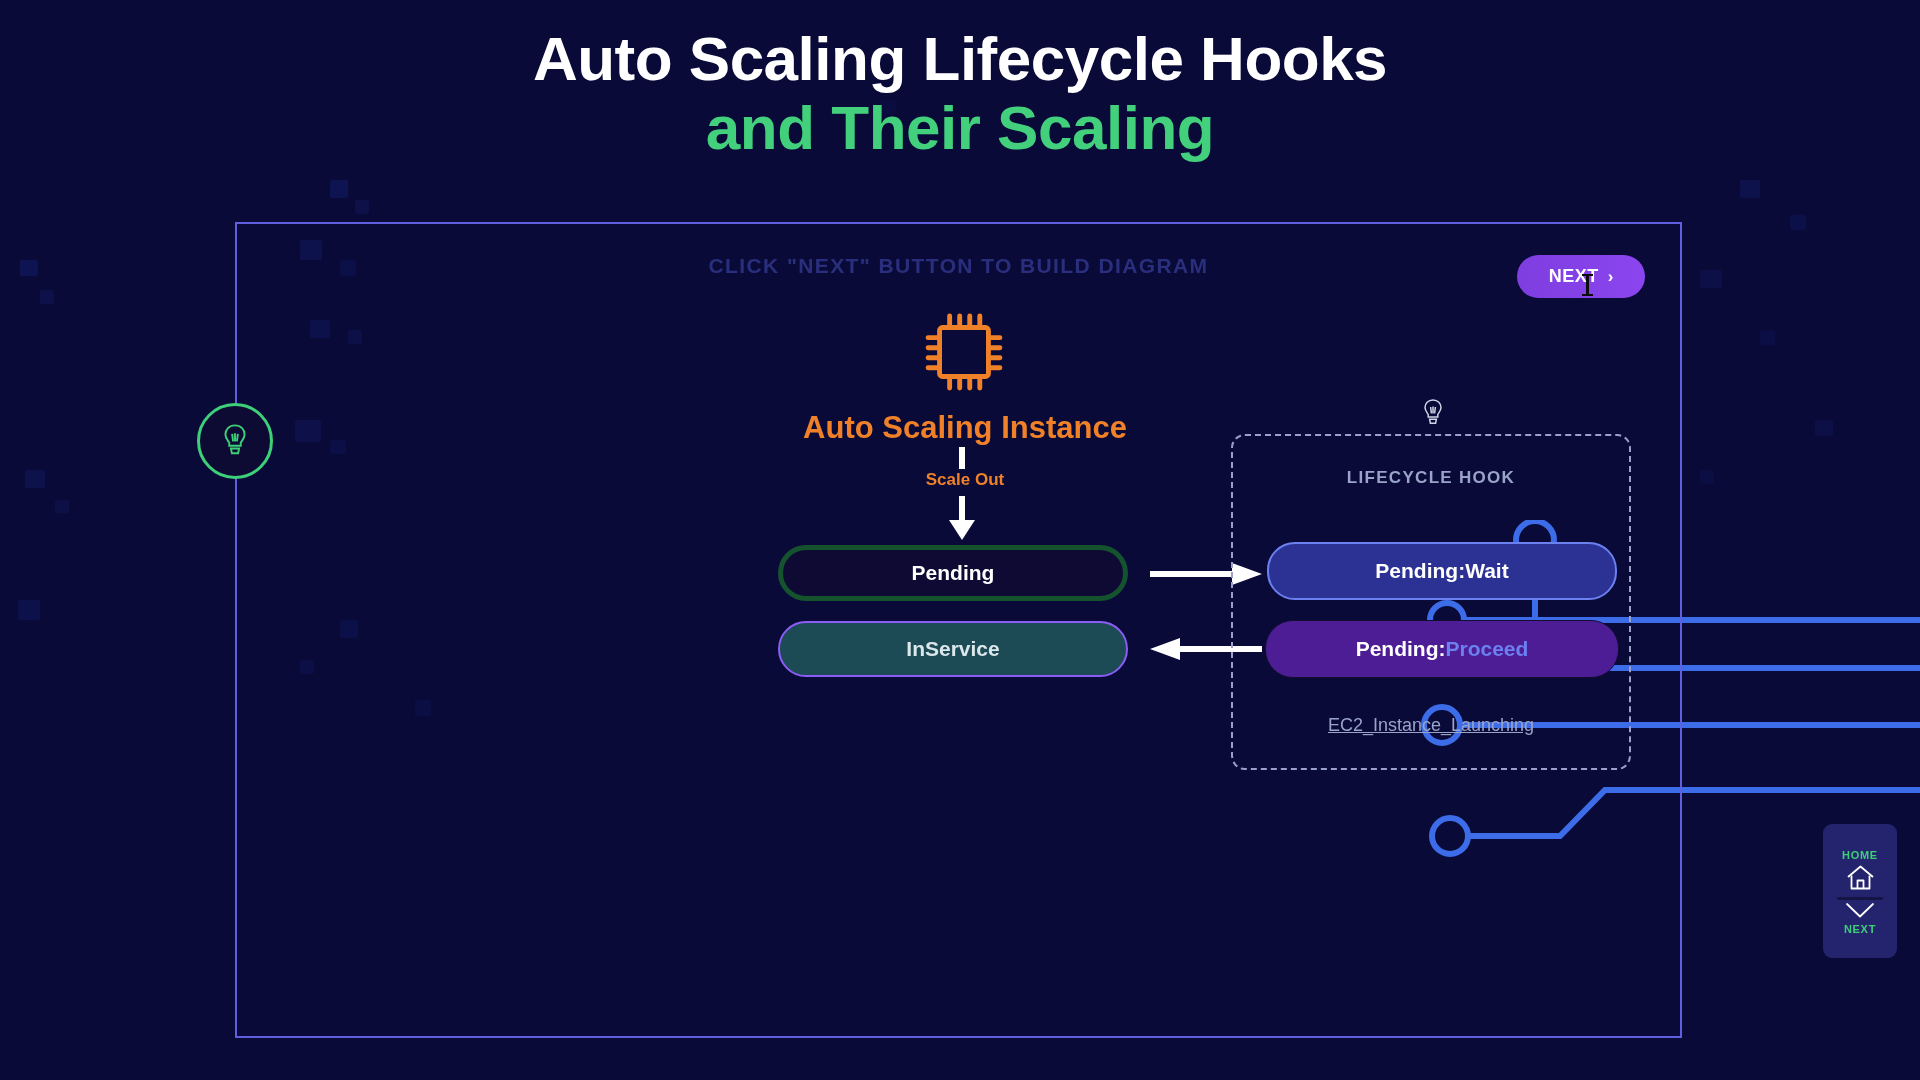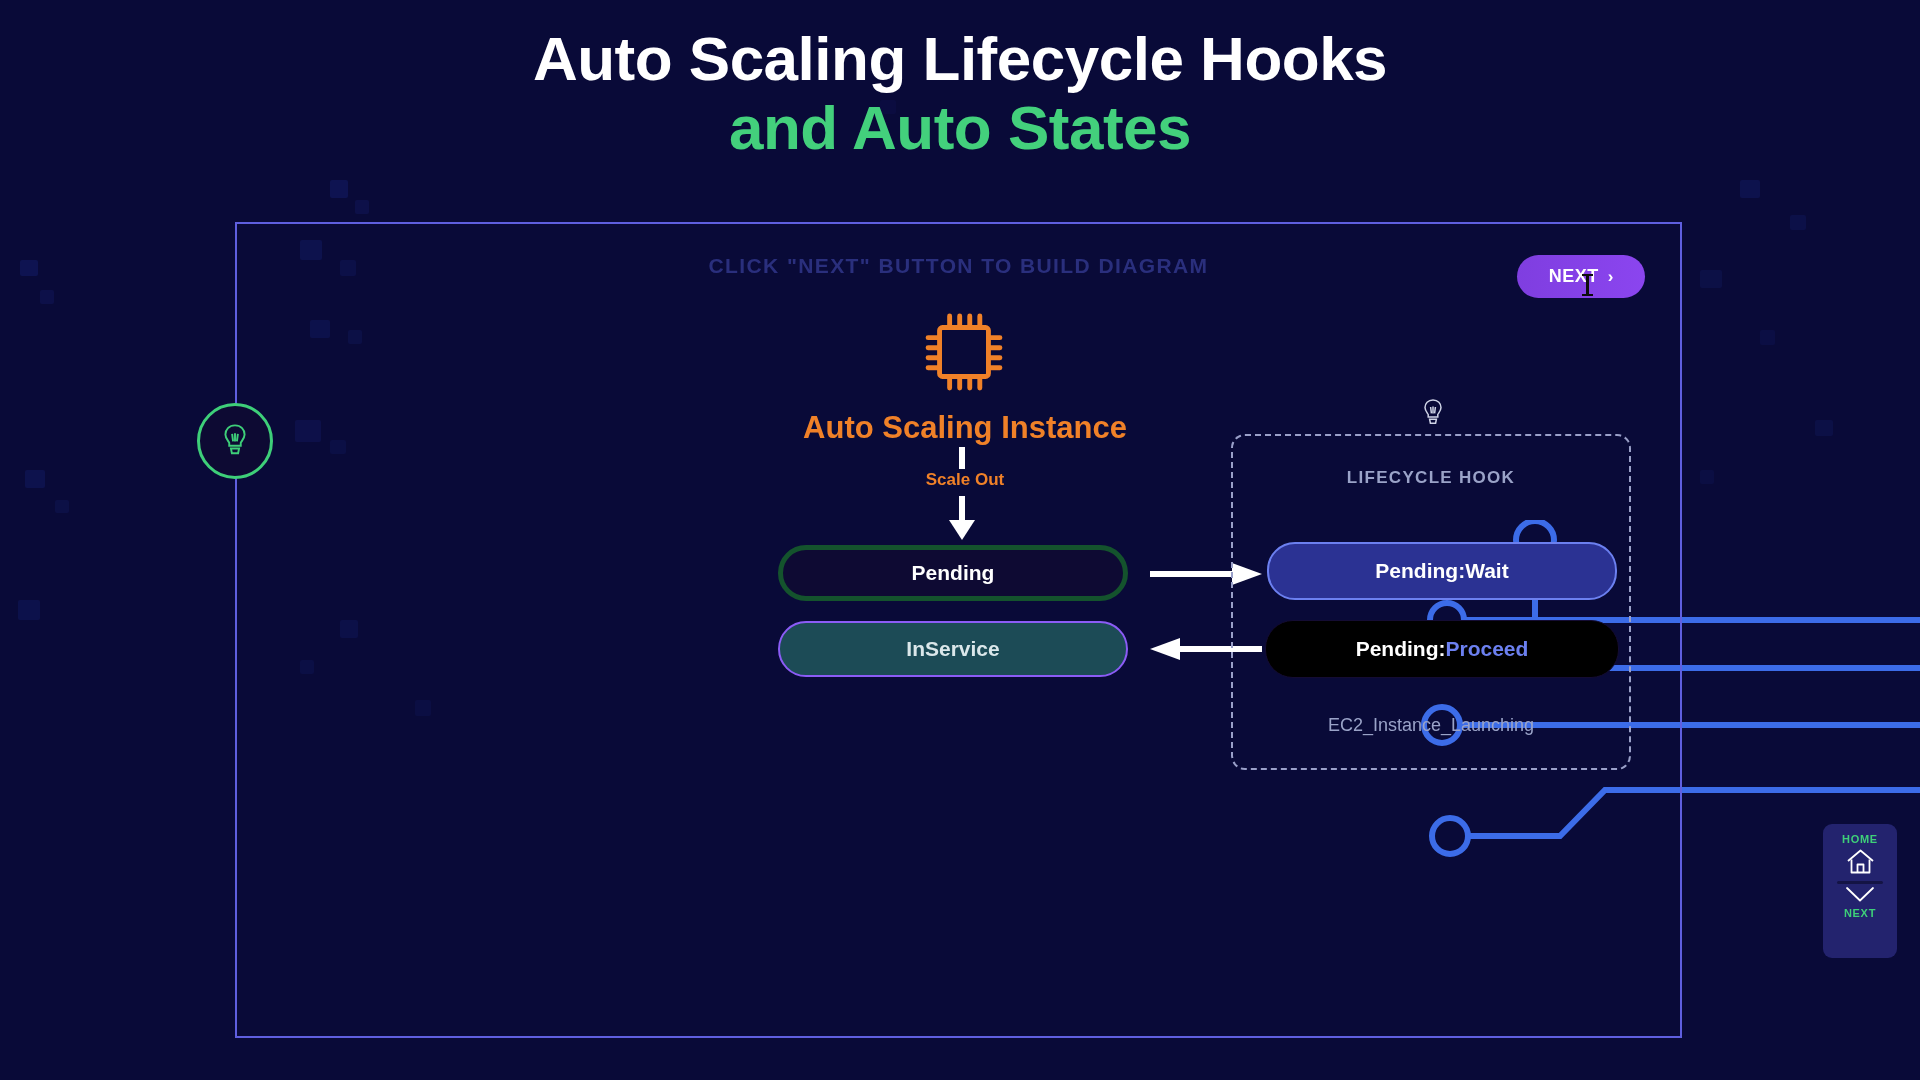--- a/index.html
+++ b/index.html
@@ -108,40 +108,40 @@
   .hook {
     position:absolute; left:1231px; top:434px; width:400px; height:336px;
     border:2px dashed #9aa0c9; border-radius:14px;
   }
   .hook-title {
     position:absolute; left:0; top:32px; width:100%; text-align:center;
     color:#9aa3c8; font-size:17px; font-weight:bold; letter-spacing:1.3px;
   }
   .hook-footer {
     position:absolute; left:0; bottom:32px; width:100%; text-align:center;
-    color:#9aa3c8; font-size:18px;
+    color:#9aa3c8; font-size:18px;text-decoration:underline;
   }
   .box-wait {
     left:1267px; top:542px; width:350px; height:58px;
     background:#2b3293; color:#ffffff; border:2px solid #6c80f0;
   }
   .box-proceed {
     left:1265px; top:620px; width:354px; height:58px;
-    background:#000000; color:#ffffff; border:1px solid #140c33;
+    background:#4c1d95; color:#ffffff; border:1px solid #140c33;
   }
   .box-proceed .accent { color:#6c80f0; }
 
   
   .navwidget {
     position:absolute; left:1823px; top:824px; width:74px; height:134px;
     background:#23236e; border-radius:9px;
     display:flex; flex-direction:column; align-items:center;
   }
   .navwidget .nlabel { color:#3ecf79; font-size:11px; font-weight:bold; letter-spacing:.7px; }
-  .nw-home { padding-top:9px; display:flex; flex-direction:column; align-items:center; gap:3px; cursor:pointer; }
+  .nw-home { padding-top:25px; display:flex; flex-direction:column; align-items:center; gap:3px; cursor:pointer; }
   .nw-div { width:46px; height:3px; background:#141445; border-radius:2px; margin:6px 0 2px; }
   .nw-next { display:flex; flex-direction:column; align-items:center; gap:4px; cursor:pointer; }
 </style>
 </head>
 <body>
 
 <div id="stage">
 
   <div class="bgblocks">
     <div class="blk" style="left:330px;top:180px;width:18px;height:18px;opacity:.30"></div>
@@ -178,21 +178,21 @@
       <path d="M135 39 V100 H520"></path>
       <circle cx="42" cy="205" r="18"></circle>
       <path d="M60 205 H520"></path>
       <circle cx="50" cy="316" r="18"></circle>
       <path d="M68 316 H160 L205 270 H520"></path>
     </g>
   </svg>
 
   <div class="title-wrap">
     <div class="title-1">Auto Scaling Lifecycle Hooks</div>
-    <div class="title-2">and Auto States</div>
+    <div class="title-2">and Their Scaling</div>
   </div>
 
   <div class="frame">
 
     <div class="hint">CLICK "NEXT" BUTTON TO BUILD DIAGRAM</div>
 
     <button class="next-btn">
       <span class="lbl">NEXT</span>
       <span class="chev">›</span>
     </button>

